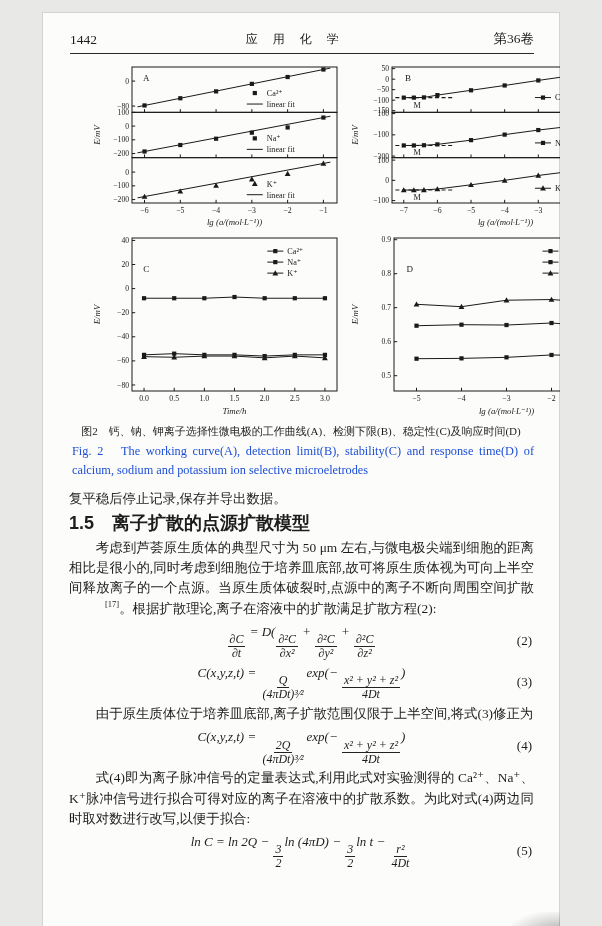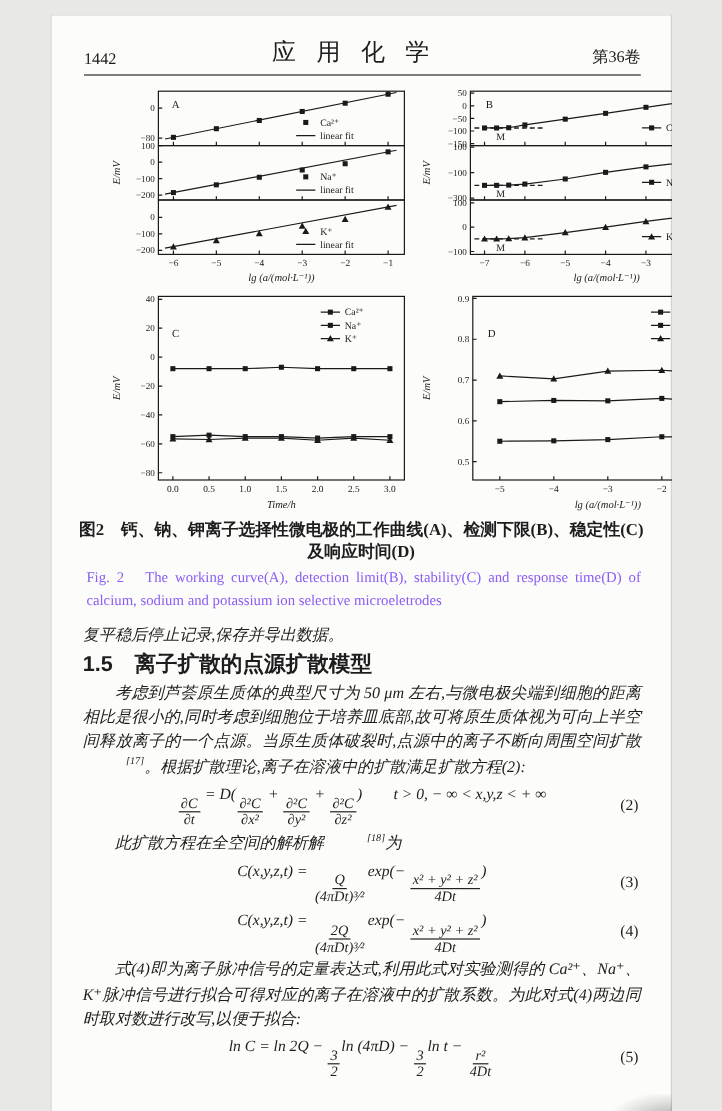--- a/index.html
+++ b/index.html
@@ -7,30 +7,30 @@
     position:relative;width:518px;height:926px;margin:12px auto;
     background:#fcfcfa;overflow:hidden;
     box-shadow:inset 0 0 0 1px #d3d3d0;
     font-family:"Liberation Serif","DejaVu Serif",serif;
     color:#1d1d1d;
   }
   
   .hdr{display:flex;justify-content:space-between;align-items:flex-end;
     margin:18px 26px 0 28px;padding-bottom:5px;border-bottom:1.6px solid #2a2a2a;
     font-size:13.5px;}
-  .hdr .journal{letter-spacing:6px;font-size:20px;}
+  .hdr .journal{letter-spacing:6px;font-size:12px;}
   
   .fig{margin:8px 0 0 50px;}
   .fig-row{display:flex;gap:6px;align-items:flex-start;}
   .fig svg{display:block;}
-  .cap-zh{text-align:center;font-size:14px;margin:7px 20px 0 20px;font-weight:bold;}
-  .cap-en{margin:3px 26px 0 30px;font-size:12.3px;line-height:1.55;text-align:justify;color:#8b5cf6;}
+  .cap-zh{text-align:center;font-size:11px;margin:7px 20px 0 20px;}
+  .cap-en{margin:3px 26px 0 30px;font-size:12.3px;line-height:1.55;text-align:justify;color:#1d4ed8;}
   
   .bodytext{margin:9px 26px 0 27px;font-size:13.4px;line-height:1.5;text-align:justify;}
-  .para{margin:0;font-style:italic;}
+  .para{margin:0;}
   .para.ind{text-indent:2em;}
   .sec-h{font-weight:bold;font-size:18px;margin:1px 0;font-family:"Liberation Sans","DejaVu Sans",sans-serif;}
   sup.ref{font-size:8.5px;vertical-align:super;line-height:0;padding-left:36px;}
   .eq{position:relative;text-align:center;margin:3px 0;font-style:italic;font-size:13px;white-space:nowrap;}
   .eq .eq-num{position:absolute;right:2px;top:50%;transform:translateY(-50%);font-style:normal;}
   .frac{display:inline-flex;flex-direction:column;align-items:center;vertical-align:-0.62em;
     line-height:1.08;font-size:0.92em;margin:0 1px;}
   .frac .fn{border-bottom:1px solid #222;padding:0 2px;}
   .frac .fd{padding:0 2px;}
   .smudge{position:absolute;right:0;bottom:0;width:52px;height:26px;pointer-events:none;
@@ -380,29 +380,29 @@
           <span class="fd">∂t</span>
         </span><span> = D(</span><span class="frac">
           <span class="fn">∂²C</span>
           <span class="fd">∂x²</span>
         </span><span> + </span><span class="frac">
           <span class="fn">∂²C</span>
           <span class="fd">∂y²</span>
         </span><span> + </span><span class="frac">
           <span class="fn">∂²C</span>
           <span class="fd">∂z²</span>
-        </span><span>)　　t &gt; 0, − ∞ &lt; x,y,z &lt; + ∞</span><span class="eq-num">(2)</span></div>
-      <p class="para ind"><span>此扩散方程在全空间的解析解</span><sup class="ref">[18]</sup><span>为</span></p>
+        </span><span class="eq-num">(2)</span></div>
       <div class="eq"><span>C(x,y,z,t) = </span><span class="frac">
           <span class="fn">Q</span>
           <span class="fd">(4πDt)³⁄²</span>
         </span><span>exp(− </span><span class="frac">
           <span class="fn">x² + y² + z²</span>
           <span class="fd">4Dt</span>
         </span><span>)</span><span class="eq-num">(3)</span></div>
+      <p class="para ind"><span>由于原生质体位于培养皿底部,离子扩散范围仅限于上半空间,将式(3)修正为</span></p>
       <div class="eq"><span>C(x,y,z,t) = </span><span class="frac">
           <span class="fn">2Q</span>
           <span class="fd">(4πDt)³⁄²</span>
         </span><span>exp(− </span><span class="frac">
           <span class="fn">x² + y² + z²</span>
           <span class="fd">4Dt</span>
         </span><span>)</span><span class="eq-num">(4)</span></div>
       <p class="para ind"><span>式(4)即为离子脉冲信号的定量表达式,利用此式对实验测得的 Ca²⁺、Na⁺、K⁺脉冲信号进行拟合可得对应的离子在溶液中的扩散系数。为此对式(4)两边同时取对数进行改写,以便于拟合:</span></p>
       <div class="eq"><span>ln C = ln 2Q − </span><span class="frac">
           <span class="fn">3</span>

